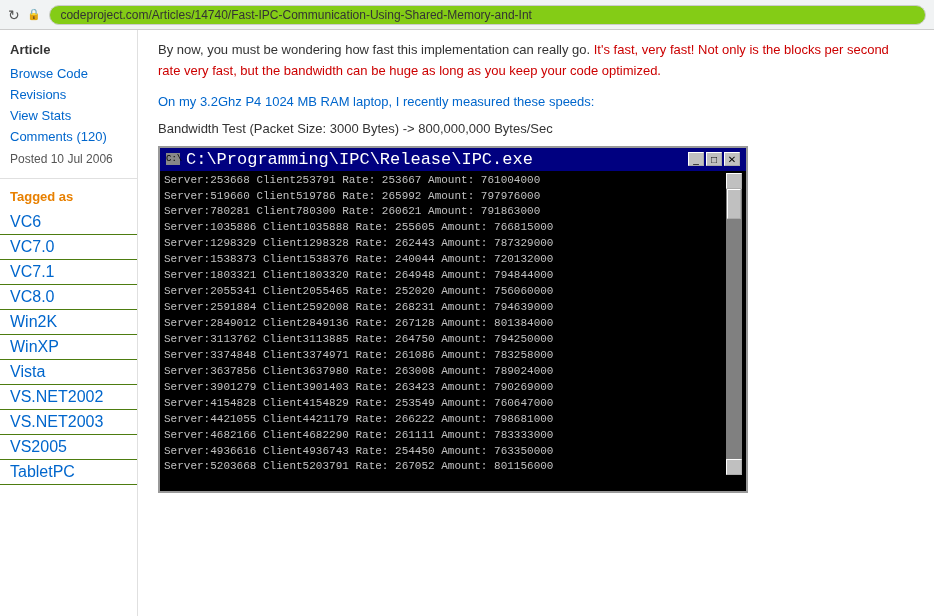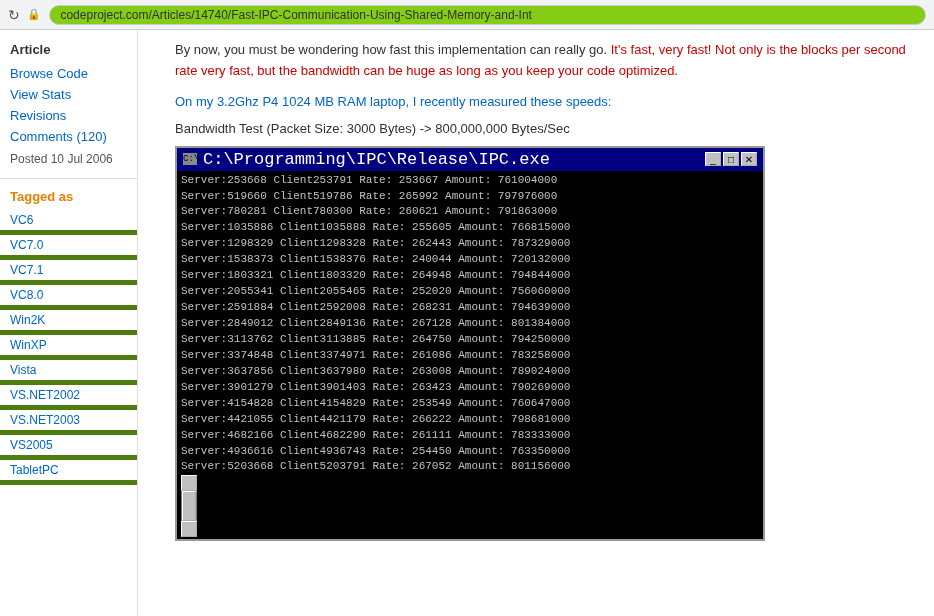--- a/index.html
+++ b/index.html
@@ -25,21 +25,20 @@
       padding: 2px 10px;
       font-size: 12px;
       color: #333;
     }
 
     
     .page-container {
       display: flex;
       height: calc(616px - 30px);
       overflow: hidden;
-      gap: 17px;
     }
 
     
     .sidebar {
       width: 138px;
       min-width: 138px;
       border-right: 1px solid #e0e0e0;
       padding: 8px 0;
       overflow-y: auto;
       background: #fff;
@@ -72,23 +71,23 @@
     .tagged-as-title {
       font-weight: bold;
       color: #e88000;
       font-size: 13px;
       padding: 4px 10px 6px 10px;
     }
     .tag-item {
       display: block;
       padding: 3px 10px;
       color: #0066cc;
-      font-size: 12px;
+      font-size: 16px;
       cursor: pointer;
-      border-bottom: 5px solid #4d7c0f;
+      border-bottom: 1px solid #4d7c0f;
     }
 
     
     .main-content {
       flex: 1;
       padding: 10px 20px 10px 20px;
       overflow-y: auto;
     }
     .page-title {
       font-size: 28px;
@@ -175,21 +174,20 @@
       color: #c0c0c0;
       font-family: 'Courier New', monospace;
       font-size: 11px;
       padding: 2px 4px;
       min-height: 320px;
       line-height: 1.45;
       position: relative;
     }
     .console-body-inner {
       display: flex;
-      flex-direction: column;
     }
     .console-text {
       flex: 1;
       overflow: hidden;
     }
     .console-scrollbar {
       width: 16px;
       background: #c0c0c0;
       display: flex;
       flex-direction: column;
@@ -231,22 +229,22 @@
   <span class="reload-icon">↻</span>
   <span class="lock-icon">🔒</span>
   <div class="address-bar">codeproject.com/Articles/14740/Fast-IPC-Communication-Using-Shared-Memory-and-Int</div>
 </div>
 
 <div class="page-container">
 
   <div class="sidebar">
     <div class="sidebar-section-title">Article</div>
     <a class="sidebar-link">Browse Code</a>
+    <a class="sidebar-link">Revisions</a>
     <a class="sidebar-link">View Stats</a>
-    <a class="sidebar-link">Revisions</a>
     <a class="sidebar-link">Comments (120)</a>
     <div class="sidebar-posted">Posted 10 Jul 2006</div>
     <hr class="sidebar-divider">
     <div class="tagged-as-title">Tagged as</div>
     <a class="tag-item">VC6</a>
     <a class="tag-item">VC7.0</a>
     <a class="tag-item">VC7.1</a>
     <a class="tag-item">VC8.0</a>
     <a class="tag-item">Win2K</a>
     <a class="tag-item">WinXP</a>

